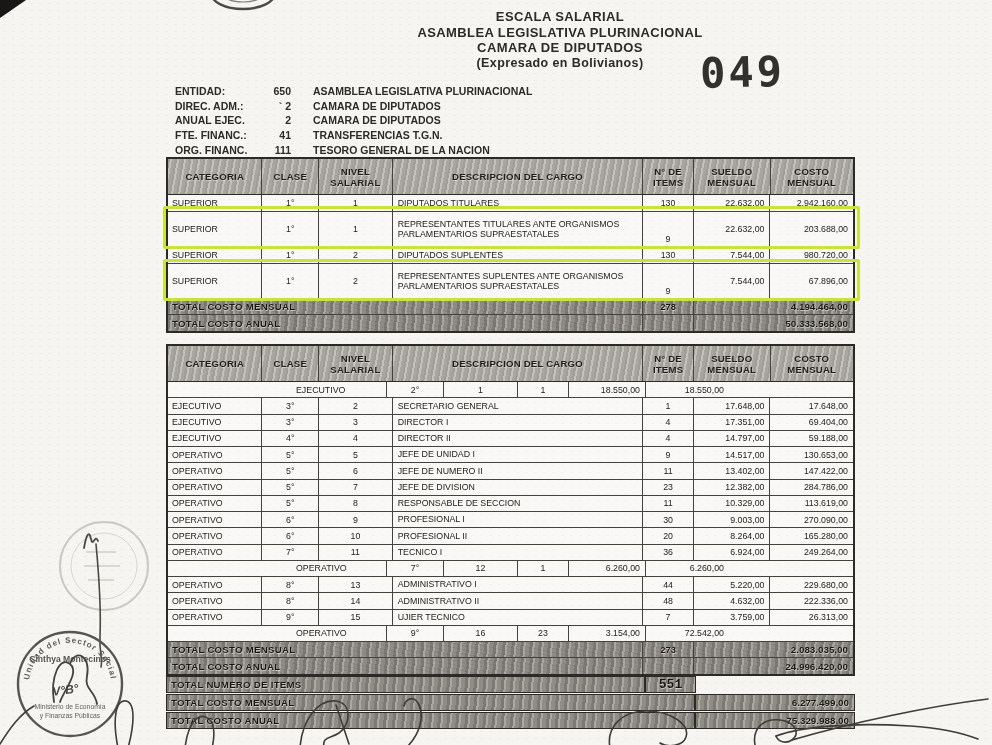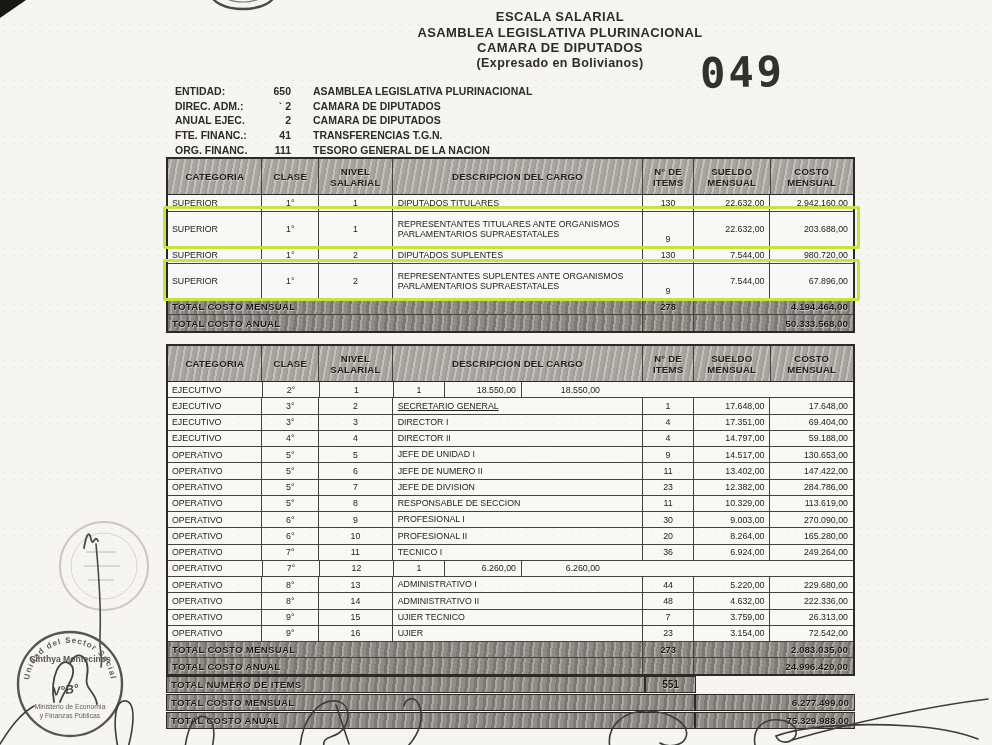--- a/index.html
+++ b/index.html
@@ -36,21 +36,21 @@
     align-items:center;overflow:hidden;font-size:8.8px;color:#23221d;}
   .cell:last-child{border-right:none;}
   .hdr{height:36px;border-bottom:1.5px solid var(--line-dark);}
   .hdr .cell{
     background:
       repeating-linear-gradient(100deg, rgba(70,68,62,.18) 0 2px, rgba(235,233,228,.28) 2px 4px, rgba(120,117,110,.20) 4px 7px),
       var(--header_bg);
     justify-content:center;text-align:center;font-weight:bold;font-size:9.6px;
     white-space:pre-line;line-height:11px;letter-spacing:.2px;color:#1e1d19;
     text-shadow:.5px .5px 0 rgba(240,238,233,.5);}
-  .body{height:17px;}
+  .body{height:17px;justify-content:center;}
   .body.tall{height:35px;}
   .c0{justify-content:flex-start;padding-left:4px;}
   .c1,.c2,.c4{justify-content:center;}
   .c3{justify-content:flex-start;padding-left:5px;line-height:10.5px;}
   .c5,.c6{justify-content:flex-end;padding-right:5px;}
   .tall .c4{align-items:flex-end;padding-bottom:2px;}
   .total{height:16px;}
   .total .cell{
     background:
       repeating-linear-gradient(96deg, rgba(38,36,32,.30) 0 3px, rgba(200,197,191,.26) 3px 5px, rgba(88,85,79,.24) 5px 9px),
@@ -66,21 +66,21 @@
   .srow{display:flex;height:17px;margin-bottom:1px;box-sizing:border-box;}
   .srow .cell{border:1.5px solid var(--line-dark);border-right-width:1px;}
   .srow .cell:last-child{border-right-width:1.5px;}
   .srow .cell{
     background:
       repeating-linear-gradient(96deg, rgba(38,36,32,.30) 0 3px, rgba(200,197,191,.26) 3px 5px, rgba(88,85,79,.24) 5px 9px),
       var(--total_bg);
     font-weight:bold;color:#161511;
     text-shadow:.5px .5px 0 rgba(232,230,225,.65), -.5px -.5px 0 rgba(232,230,225,.45);}
   .srow .slabel{justify-content:flex-start;padding-left:4px;font-size:9.6px;letter-spacing:.3px;}
-  .srow .sitems{justify-content:center;font-size:10px;}
+  .srow .sitems{justify-content:center;font-size:13px;font-family:Liberation Mono, monospace;}
   .srow .samount{justify-content:flex-end;padding-right:5px;font-size:9.8px;}
   
   .hl{position:absolute;border:3px solid var(--highlight);border-radius:2px;
     pointer-events:none;z-index:6;box-sizing:border-box;}
   
   svg.overlay{position:absolute;inset:0;z-index:7;pointer-events:none;}
 </style>
 </head>
 <body>
 
@@ -207,21 +207,21 @@
         <div class="cell c1" style="width: 57px;">2°</div>
         <div class="cell c2" style="width: 74px;">1</div>
         <div class="cell c4" style="width: 51px;">1</div>
         <div class="cell c5" style="width: 77px;">18.550,00</div>
         <div class="cell c6" style="width: 83px;">18.550,00</div>
       </div>
       <div class="row body" style="height: 16.25px;">
         <div class="cell c0" style="width: 95px;">EJECUTIVO</div>
         <div class="cell c1" style="width: 57px;">3°</div>
         <div class="cell c2" style="width: 74px;">2</div>
-        <div class="cell c3" style="width: 252px; text-decoration: underline;">SECRETARIO GENERAL</div>
+        <div class="cell c3" style="width: 252px;">SECRETARIO GENERAL</div>
         <div class="cell c4" style="width: 51px;">1</div>
         <div class="cell c5" style="width: 77px;">17.648,00</div>
         <div class="cell c6" style="width: 83px;">17.648,00</div>
       </div>
       <div class="row body" style="height: 16.25px;">
         <div class="cell c0" style="width: 95px;">EJECUTIVO</div>
         <div class="cell c1" style="width: 57px;">3°</div>
         <div class="cell c2" style="width: 74px;">3</div>
         <div class="cell c3" style="width: 252px;">DIRECTOR I</div>
         <div class="cell c4" style="width: 51px;">4</div>
@@ -332,21 +332,20 @@
         <div class="cell c2" style="width: 74px;">15</div>
         <div class="cell c3" style="width: 252px;">UJIER TECNICO</div>
         <div class="cell c4" style="width: 51px;">7</div>
         <div class="cell c5" style="width: 77px;">3.759,00</div>
         <div class="cell c6" style="width: 83px;">26.313,00</div>
       </div>
       <div class="row body" style="height: 16.25px;">
         <div class="cell c0" style="width: 95px;">OPERATIVO</div>
         <div class="cell c1" style="width: 57px;">9°</div>
         <div class="cell c2" style="width: 74px;">16</div>
-        <div class="cell c3" style="width: 252px;">UJIER</div>
         <div class="cell c4" style="width: 51px;">23</div>
         <div class="cell c5" style="width: 77px;">3.154,00</div>
         <div class="cell c6" style="width: 83px;">72.542,00</div>
       </div>
       <div class="row total">
         <div class="cell tlabel" style="width: 478px;">TOTAL COSTO MENSUAL</div>
         <div class="cell titems" style="width: 51px;">273</div>
         <div class="cell tamount" style="width: 160px;">2.083.035,00</div>
       </div>
       <div class="row total">

